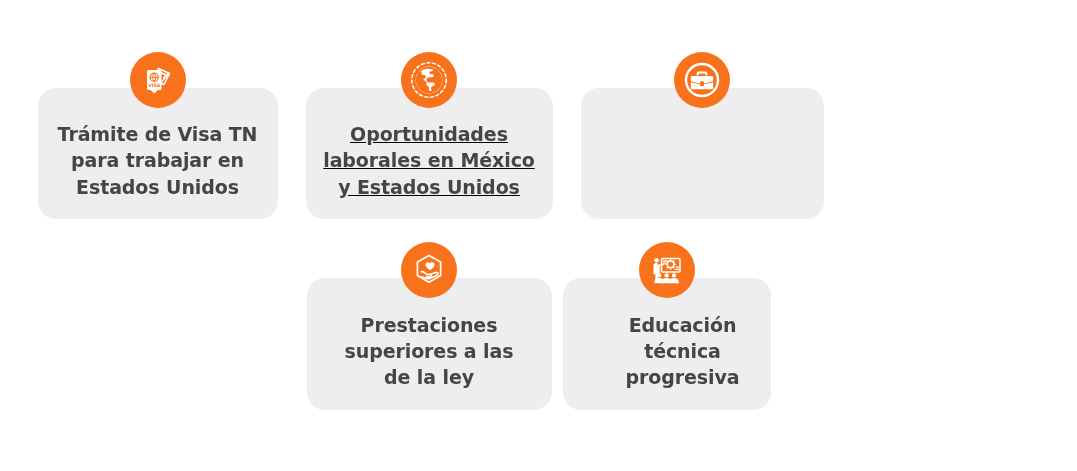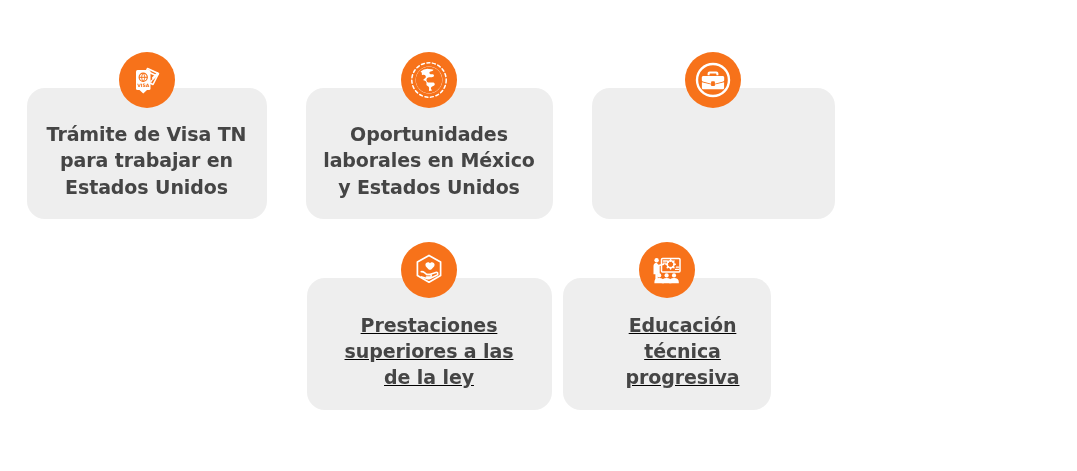--- a/index.html
+++ b/index.html
@@ -22,43 +22,42 @@
   .card-row {
     position: absolute;
     display: flex;
     justify-content: center;
   }
 
   #row-top {
     left: 0;
     top: 88px;
     width: 861px;
-    gap: 39px;
+    gap: 28px;
   }
 
   #row-bottom {
     left: 0;
     top: 278px;
     width: 1077px;
     gap: 11px;
-    text-decoration: underline;
   }
 
   .card {
     position: relative;
     background: #eeeeee;
     border-radius: 18px;
     display: flex;
     align-items: center;
     justify-content: center;
     padding: 34px 16px 20px 16px;
   }
 
   .card.w1 { width: 240px; height: 131px; }
-  .card.w2 { width: 247px; height: 131px; }
+  .card.w2 { width: 247px; height: 131px; text-decoration: underline; }
   .card.w3 { width: 243px; height: 131px; }
   .card.w4 { width: 245px; height: 132px; }
   .card.w5 { width: 208px; height: 132px; padding-left: 48px; }
 
   .card-label {
     font-size: 19px;
     font-weight: 700;
     line-height: 1.38;
     color: #454545;
     text-align: center;

